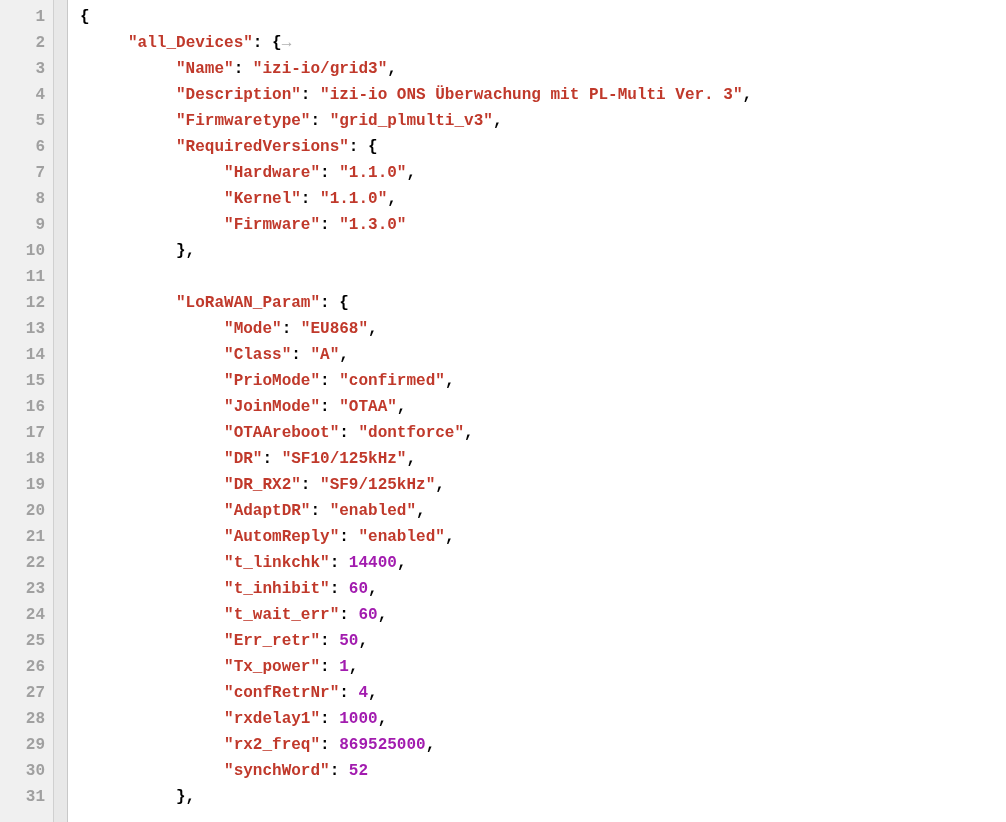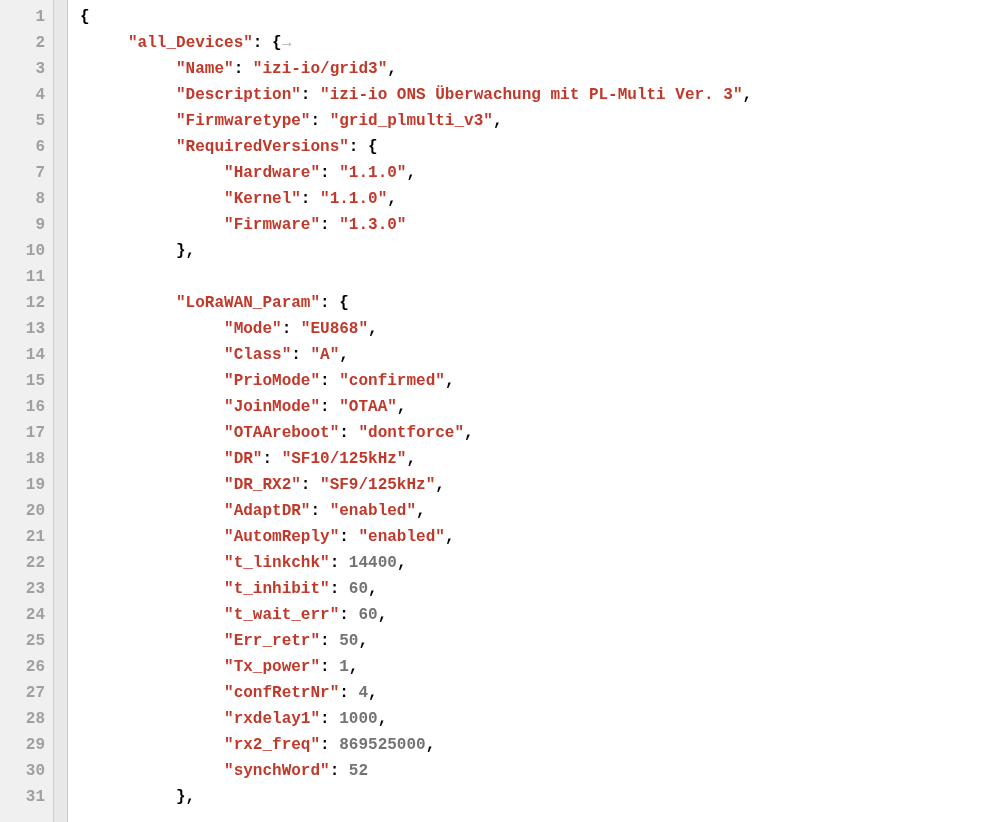--- a/index.html
+++ b/index.html
@@ -31,21 +31,21 @@
     }
     .fold-col div { line-height: 26px; height: 26px; }
     .code {
       flex: 1;
       padding: 4px 0 4px 12px;
       color: #000;
     }
     .code .line { line-height: 26px; height: 26px; display: block; }
     .k { color: #c0392b; } 
     .s { color: #c0392b; } 
-    .n { color: #737373; } 
+    .n { color: #a21caf; } 
     .p { color: #000; }    
     .ws { color: #b0b0b0; font-weight: normal; } 
   </style>
 </head>
 <body>
 
 <div class="editor">
   <div class="gutter" id="gutter"><div>1</div><div>2</div><div>3</div><div>4</div><div>5</div><div>6</div><div>7</div><div>8</div><div>9</div><div>10</div><div>11</div><div>12</div><div>13</div><div>14</div><div>15</div><div>16</div><div>17</div><div>18</div><div>19</div><div>20</div><div>21</div><div>22</div><div>23</div><div>24</div><div>25</div><div>26</div><div>27</div><div>28</div><div>29</div><div>30</div><div>31</div></div>
   <div class="fold-col" id="foldcol"><div></div><div></div><div></div><div></div><div></div><div></div><div></div><div></div><div></div><div></div><div></div><div></div><div></div><div></div><div></div><div></div><div></div><div></div><div></div><div></div><div></div><div></div><div></div><div></div><div></div><div></div><div></div><div></div><div></div><div></div><div></div></div>
   <div class="code" id="code"><span class="line"><span class="p">{</span></span><span class="line">     <span class="k">"all_Devices"</span><span class="p">: {</span><span class="ws">→</span></span><span class="line">          <span class="k">"Name"</span><span class="p">: </span><span class="s">"izi-io/grid3"</span><span class="p">,</span></span><span class="line">          <span class="k">"Description"</span><span class="p">: </span><span class="s">"izi-io ONS Überwachung mit PL-Multi Ver. 3"</span><span class="p">,</span></span><span class="line">          <span class="k">"Firmwaretype"</span><span class="p">: </span><span class="s">"grid_plmulti_v3"</span><span class="p">,</span></span><span class="line">          <span class="k">"RequiredVersions"</span><span class="p">: {</span></span><span class="line">               <span class="k">"Hardware"</span><span class="p">: </span><span class="s">"1.1.0"</span><span class="p">,</span></span><span class="line">               <span class="k">"Kernel"</span><span class="p">: </span><span class="s">"1.1.0"</span><span class="p">,</span></span><span class="line">               <span class="k">"Firmware"</span><span class="p">: </span><span class="s">"1.3.0"</span></span><span class="line">          <span class="p">},</span></span><span class="line"></span><span class="line">          <span class="k">"LoRaWAN_Param"</span><span class="p">: {</span></span><span class="line">               <span class="k">"Mode"</span><span class="p">: </span><span class="s">"EU868"</span><span class="p">,</span></span><span class="line">               <span class="k">"Class"</span><span class="p">: </span><span class="s">"A"</span><span class="p">,</span></span><span class="line">               <span class="k">"PrioMode"</span><span class="p">: </span><span class="s">"confirmed"</span><span class="p">,</span></span><span class="line">               <span class="k">"JoinMode"</span><span class="p">: </span><span class="s">"OTAA"</span><span class="p">,</span></span><span class="line">               <span class="k">"OTAAreboot"</span><span class="p">: </span><span class="s">"dontforce"</span><span class="p">,</span></span><span class="line">               <span class="k">"DR"</span><span class="p">: </span><span class="s">"SF10/125kHz"</span><span class="p">,</span></span><span class="line">               <span class="k">"DR_RX2"</span><span class="p">: </span><span class="s">"SF9/125kHz"</span><span class="p">,</span></span><span class="line">               <span class="k">"AdaptDR"</span><span class="p">: </span><span class="s">"enabled"</span><span class="p">,</span></span><span class="line">               <span class="k">"AutomReply"</span><span class="p">: </span><span class="s">"enabled"</span><span class="p">,</span></span><span class="line">               <span class="k">"t_linkchk"</span><span class="p">: </span><span class="n">14400</span><span class="p">,</span></span><span class="line">               <span class="k">"t_inhibit"</span><span class="p">: </span><span class="n">60</span><span class="p">,</span></span><span class="line">               <span class="k">"t_wait_err"</span><span class="p">: </span><span class="n">60</span><span class="p">,</span></span><span class="line">               <span class="k">"Err_retr"</span><span class="p">: </span><span class="n">50</span><span class="p">,</span></span><span class="line">               <span class="k">"Tx_power"</span><span class="p">: </span><span class="n">1</span><span class="p">,</span></span><span class="line">               <span class="k">"confRetrNr"</span><span class="p">: </span><span class="n">4</span><span class="p">,</span></span><span class="line">               <span class="k">"rxdelay1"</span><span class="p">: </span><span class="n">1000</span><span class="p">,</span></span><span class="line">               <span class="k">"rx2_freq"</span><span class="p">: </span><span class="n">869525000</span><span class="p">,</span></span><span class="line">               <span class="k">"synchWord"</span><span class="p">: </span><span class="n">52</span></span><span class="line">          <span class="p">},</span></span></div>

